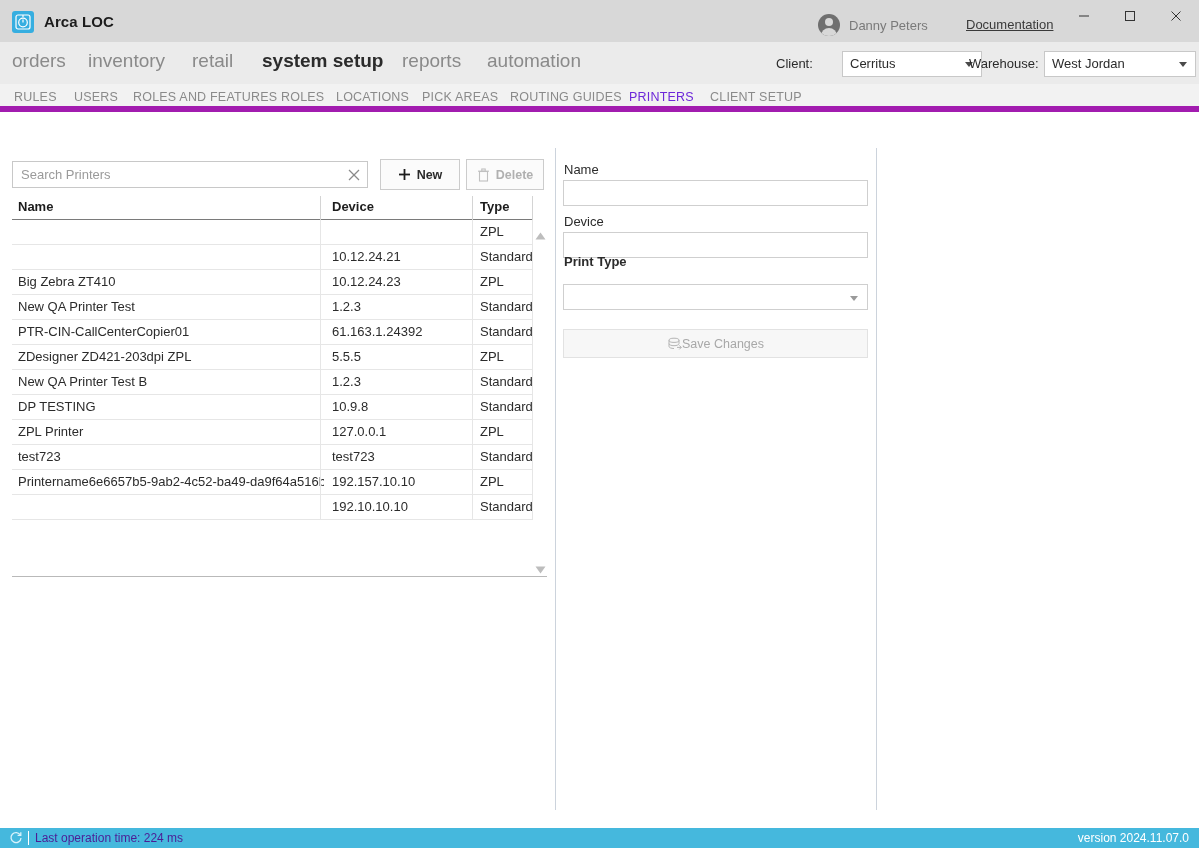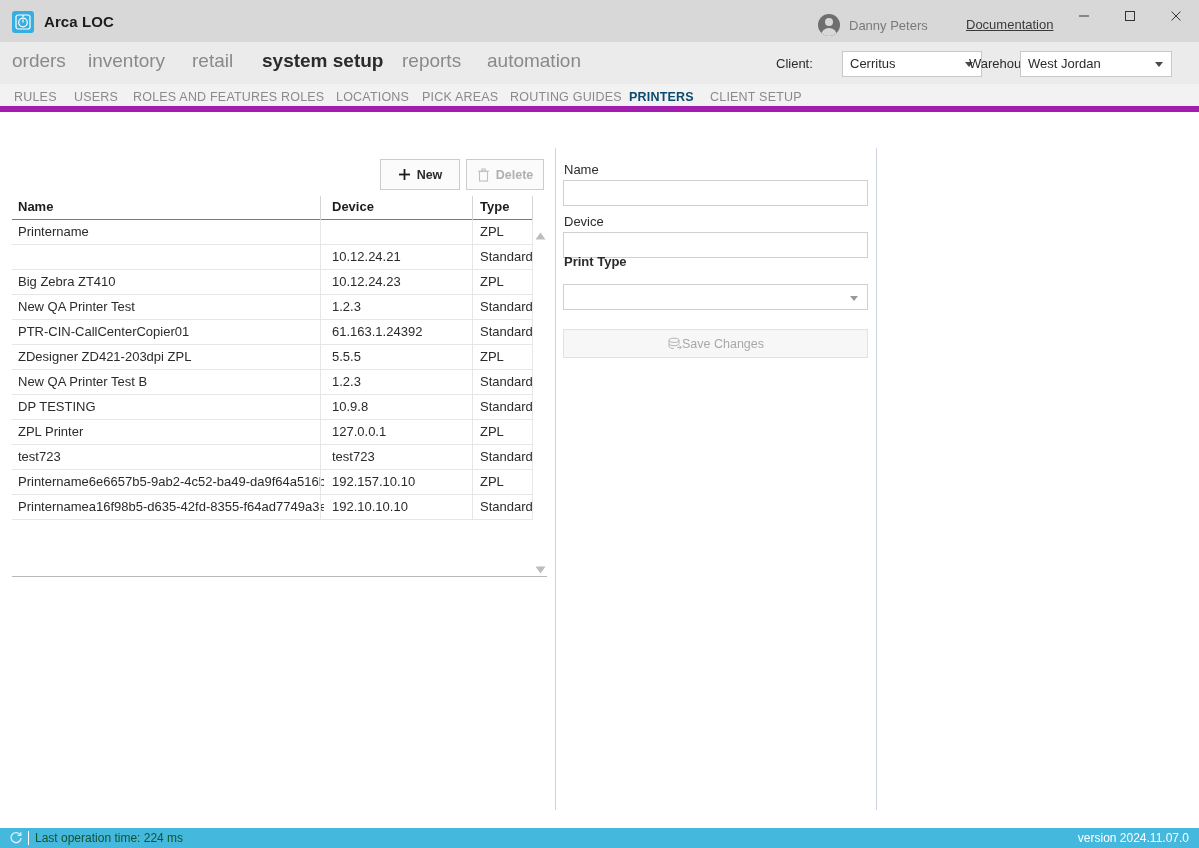--- a/index.html
+++ b/index.html
@@ -81,21 +81,21 @@
     position: absolute; left: 969px; top: 56px;
     font-size: 13px; color: #2b2b2b;
   }
   .hdr-select {
     position: absolute; top: 51px; height: 26px;
     background: #ffffff; border: 1px solid #c8c8c8;
     font-size: 13px; color: #2b2b2b;
     cursor: pointer;
   }
   #client-select { left: 821px; width: 140px; margin-left: 21px; }
-  #warehouse-select { left: 1020px; width: 152px; }
+  #warehouse-select { left: 1044px; width: 152px; }
   .hdr-select .sel-val {
     position: absolute; left: 7px; top: 4px;
   }
   .hdr-select .caret {
     position: absolute; right: 8px; top: 10px;
     width: 0; height: 0;
     border-left: 4px solid transparent;
     border-right: 4px solid transparent;
     border-top: 5px solid #4a4a4a;
   }
@@ -104,21 +104,21 @@
   #subnav {
     position: absolute; left: 0; top: 84px; width: 1199px; height: 28px;
     background: #f2f2f2;
     border-bottom: 6px solid #a21caf;
   }
   .subitem {
     position: absolute; top: 6px;
     font-size: 12.5px; color: #8a8a8a; cursor: pointer; white-space: nowrap;
     letter-spacing: .2px;
   }
-  .subitem.active { color: #0c4a6e; font-weight: bold; }
+  .subitem.active { color: #6d28d9; font-weight: normal; }
 
   
   #content {
     position: absolute; left: 0; top: 112px; width: 1199px; height: 716px;
     background: #ffffff;
   }
 
   
   #search-wrap {
     position: absolute; left: 12px; top: 49px; width: 356px; height: 27px;
@@ -251,21 +251,21 @@
   #refresh-icon {
     position: absolute; left: 9px; top: 3px; width: 14px; height: 14px;
     cursor: pointer;
   }
   #status-sep {
     position: absolute; left: 28px; top: 3px; width: 1px; height: 14px;
     background: #ffffff;
   }
   #status-text {
     position: absolute; left: 35px; top: 3px;
-    font-size: 12px; color: #14532d;
+    font-size: 12px; color: #4c1d95;
   }
   #version-text {
     position: absolute; right: 10px; top: 3px;
     font-size: 12px; color: #ffffff;
   }
 </style>
 </head>
 <body>
 
 <div id="titlebar">
@@ -335,20 +335,29 @@
   <div class="subitem" style="left:510px">ROUTING GUIDES</div>
   <div class="subitem active" style="left:629px">PRINTERS</div>
   <div class="subitem" style="left:710px">CLIENT SETUP</div>
 </div>
 
 <div id="content">
 
   <div id="divider-left"></div>
   <div id="divider-right"></div>
 
+  <div id="search-wrap">
+    <input id="search-input" type="text" placeholder="Search Printers" style="">
+    <span id="search-clear">
+      <svg width="18" height="18" viewBox="0 0 18 18">
+        <line x1="4" y1="4" x2="14" y2="14" stroke="#8a8a8a" stroke-width="1.2"></line>
+        <line x1="14" y1="4" x2="4" y2="14" stroke="#8a8a8a" stroke-width="1.2"></line>
+      </svg>
+    </span>
+  </div>
 
   <div class="tbtn" id="new-btn">
     <svg width="13" height="13" viewBox="0 0 13 13">
       <line x1="6.5" y1="1" x2="6.5" y2="12" stroke="#1c1c1c" stroke-width="1.8"></line>
       <line x1="1" y1="6.5" x2="12" y2="6.5" stroke="#1c1c1c" stroke-width="1.8"></line>
     </svg>
     <span class="blabel">New</span>
   </div>
 
   <div class="tbtn" id="delete-btn">
@@ -364,21 +373,20 @@
     <div id="thead">
       <span class="th c0">Name</span>
       <span class="th c1">Device</span>
       <span class="th c2">Type</span>
       <span class="vdiv" style="left:308px"></span>
       <span class="vdiv" style="left:460px"></span>
       <span class="vdiv" style="left:520px"></span>
     </div>
     <div id="tbody">
         <div class="trow">
-          <span class="td c0">Printername</span>
           <span class="td c1"></span>
           <span class="td c2">ZPL</span>
           <span class="vdiv v1"></span>
           <span class="vdiv v2"></span>
           <span class="vdiv v3"></span>
         </div>
         <div class="trow">
           <span class="td c1">10.12.24.21</span>
           <span class="td c2">Standard</span>
           <span class="vdiv v1"></span>
@@ -451,21 +459,20 @@
         </div>
         <div class="trow">
           <span class="td c0">Printername6e6657b5-9ab2-4c52-ba49-da9f64a516b2</span>
           <span class="td c1">192.157.10.10</span>
           <span class="td c2">ZPL</span>
           <span class="vdiv v1"></span>
           <span class="vdiv v2"></span>
           <span class="vdiv v3"></span>
         </div>
         <div class="trow">
-          <span class="td c0">Printernamea16f98b5-d635-42fd-8355-f64ad7749a3e</span>
           <span class="td c1">192.10.10.10</span>
           <span class="td c2">Standard</span>
           <span class="vdiv v1"></span>
           <span class="vdiv v2"></span>
           <span class="vdiv v3"></span>
         </div>
       </div>
   </div>
 
   <div id="tscroll">

